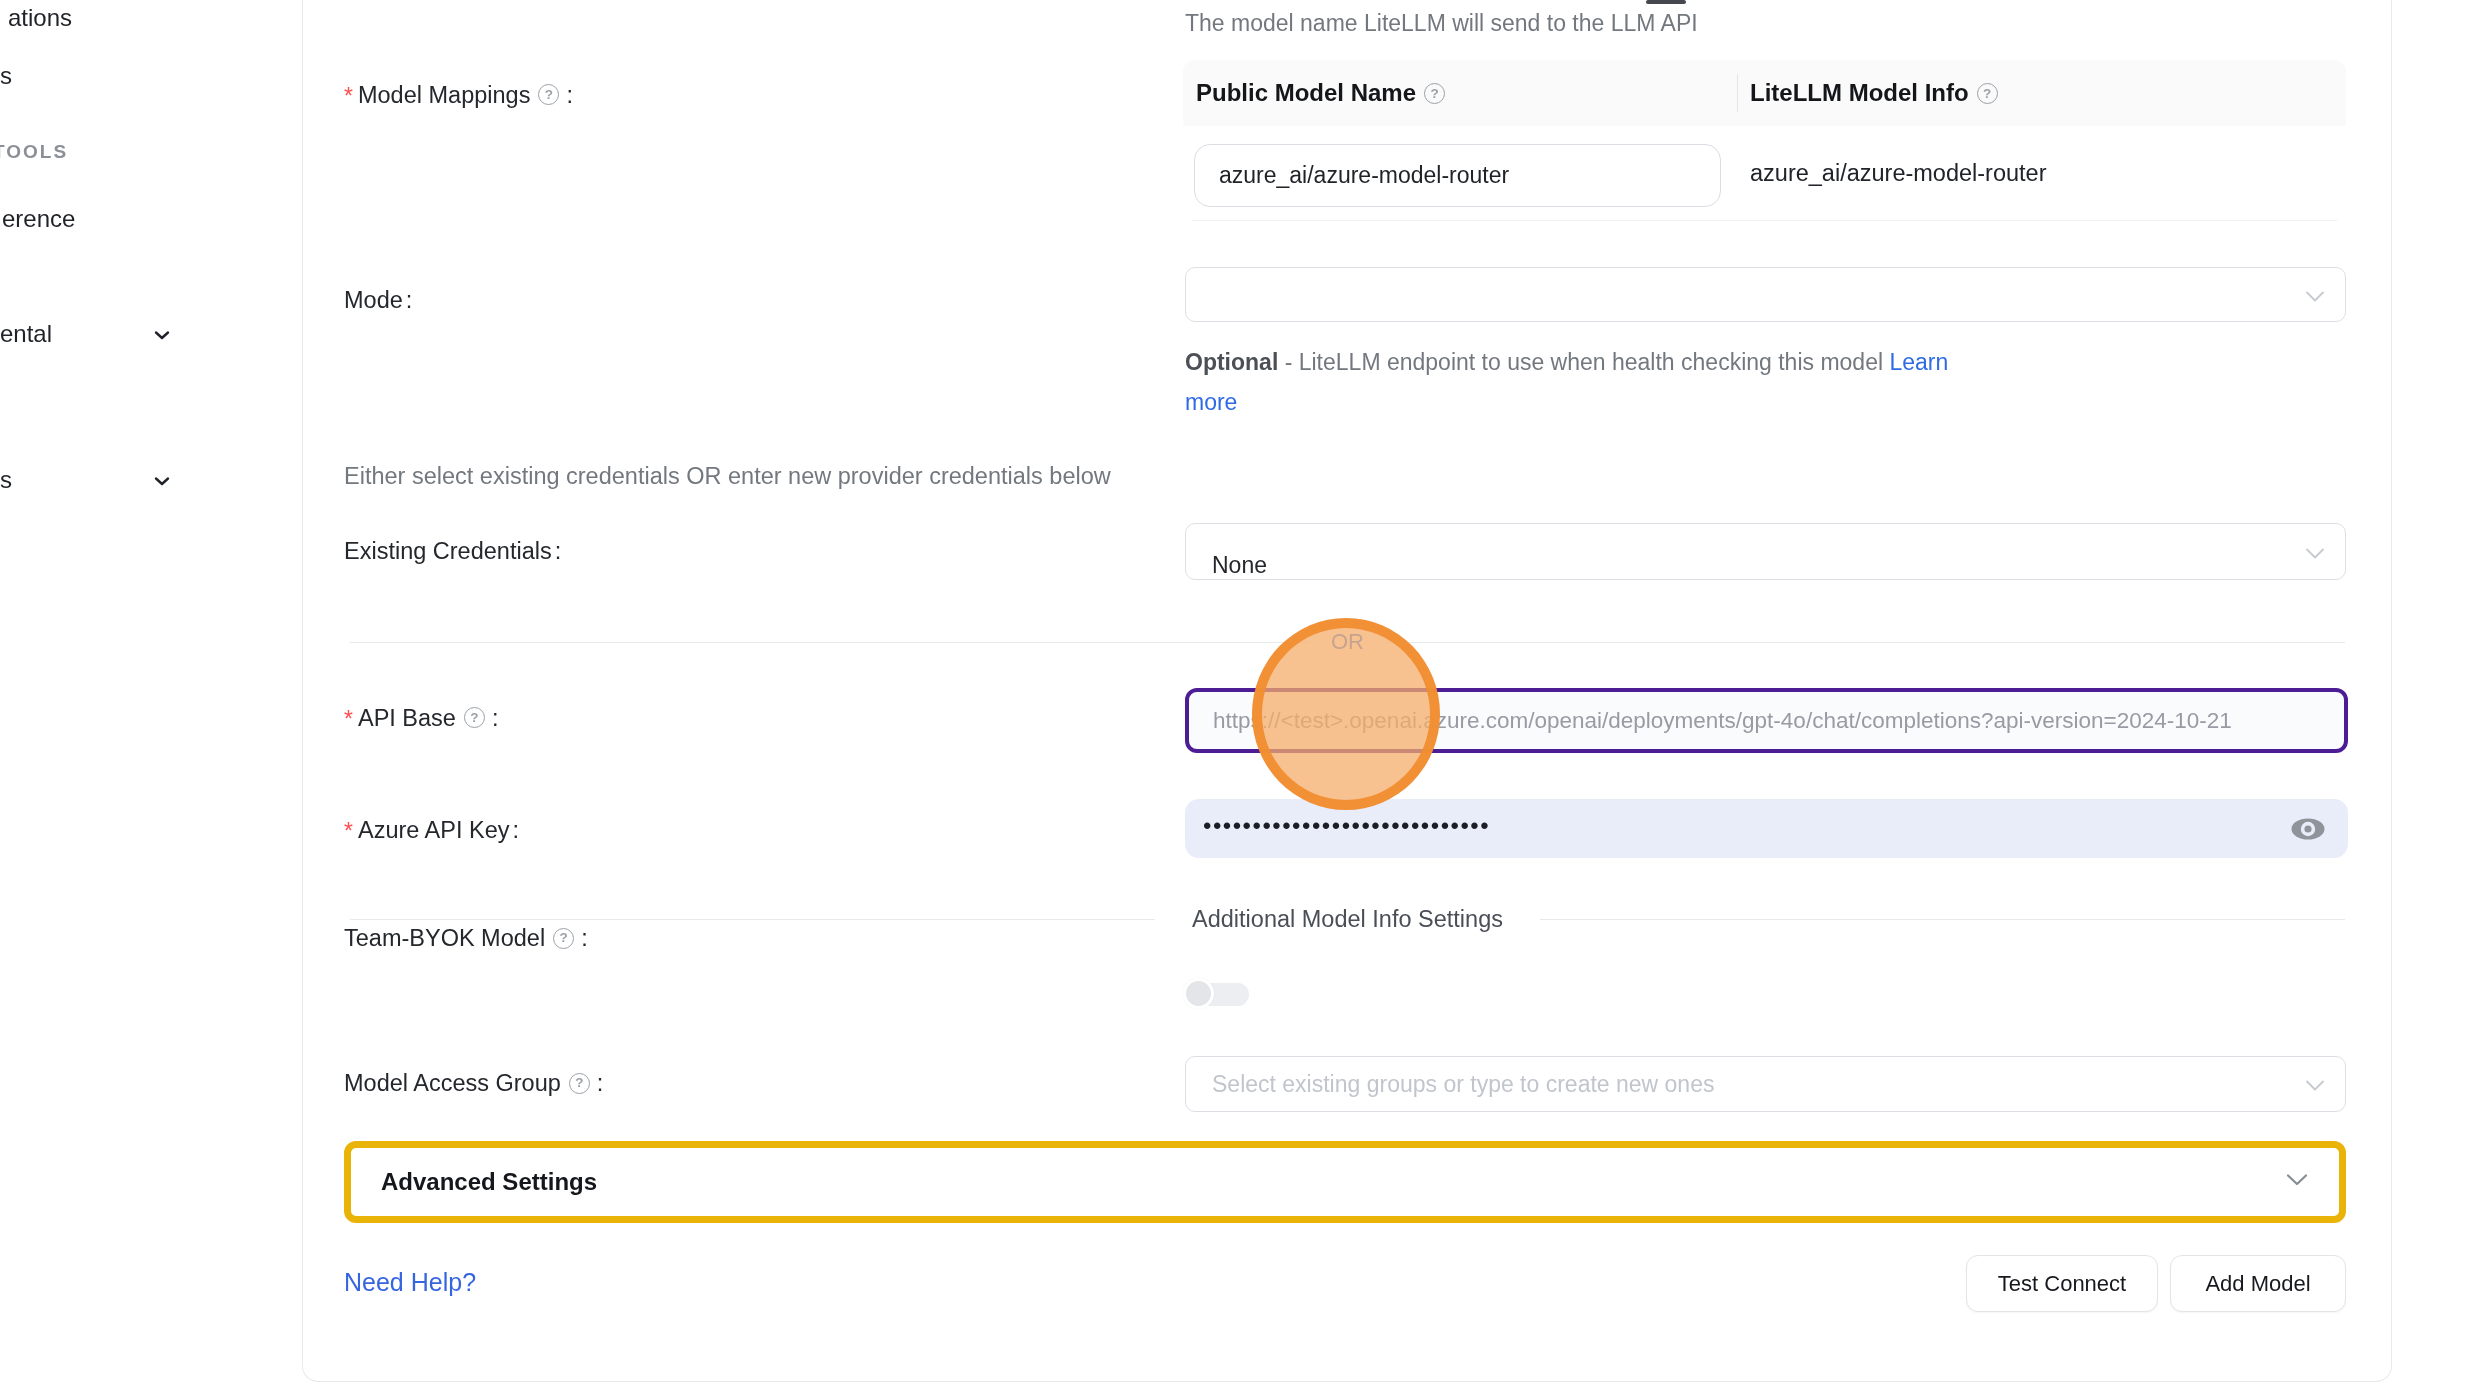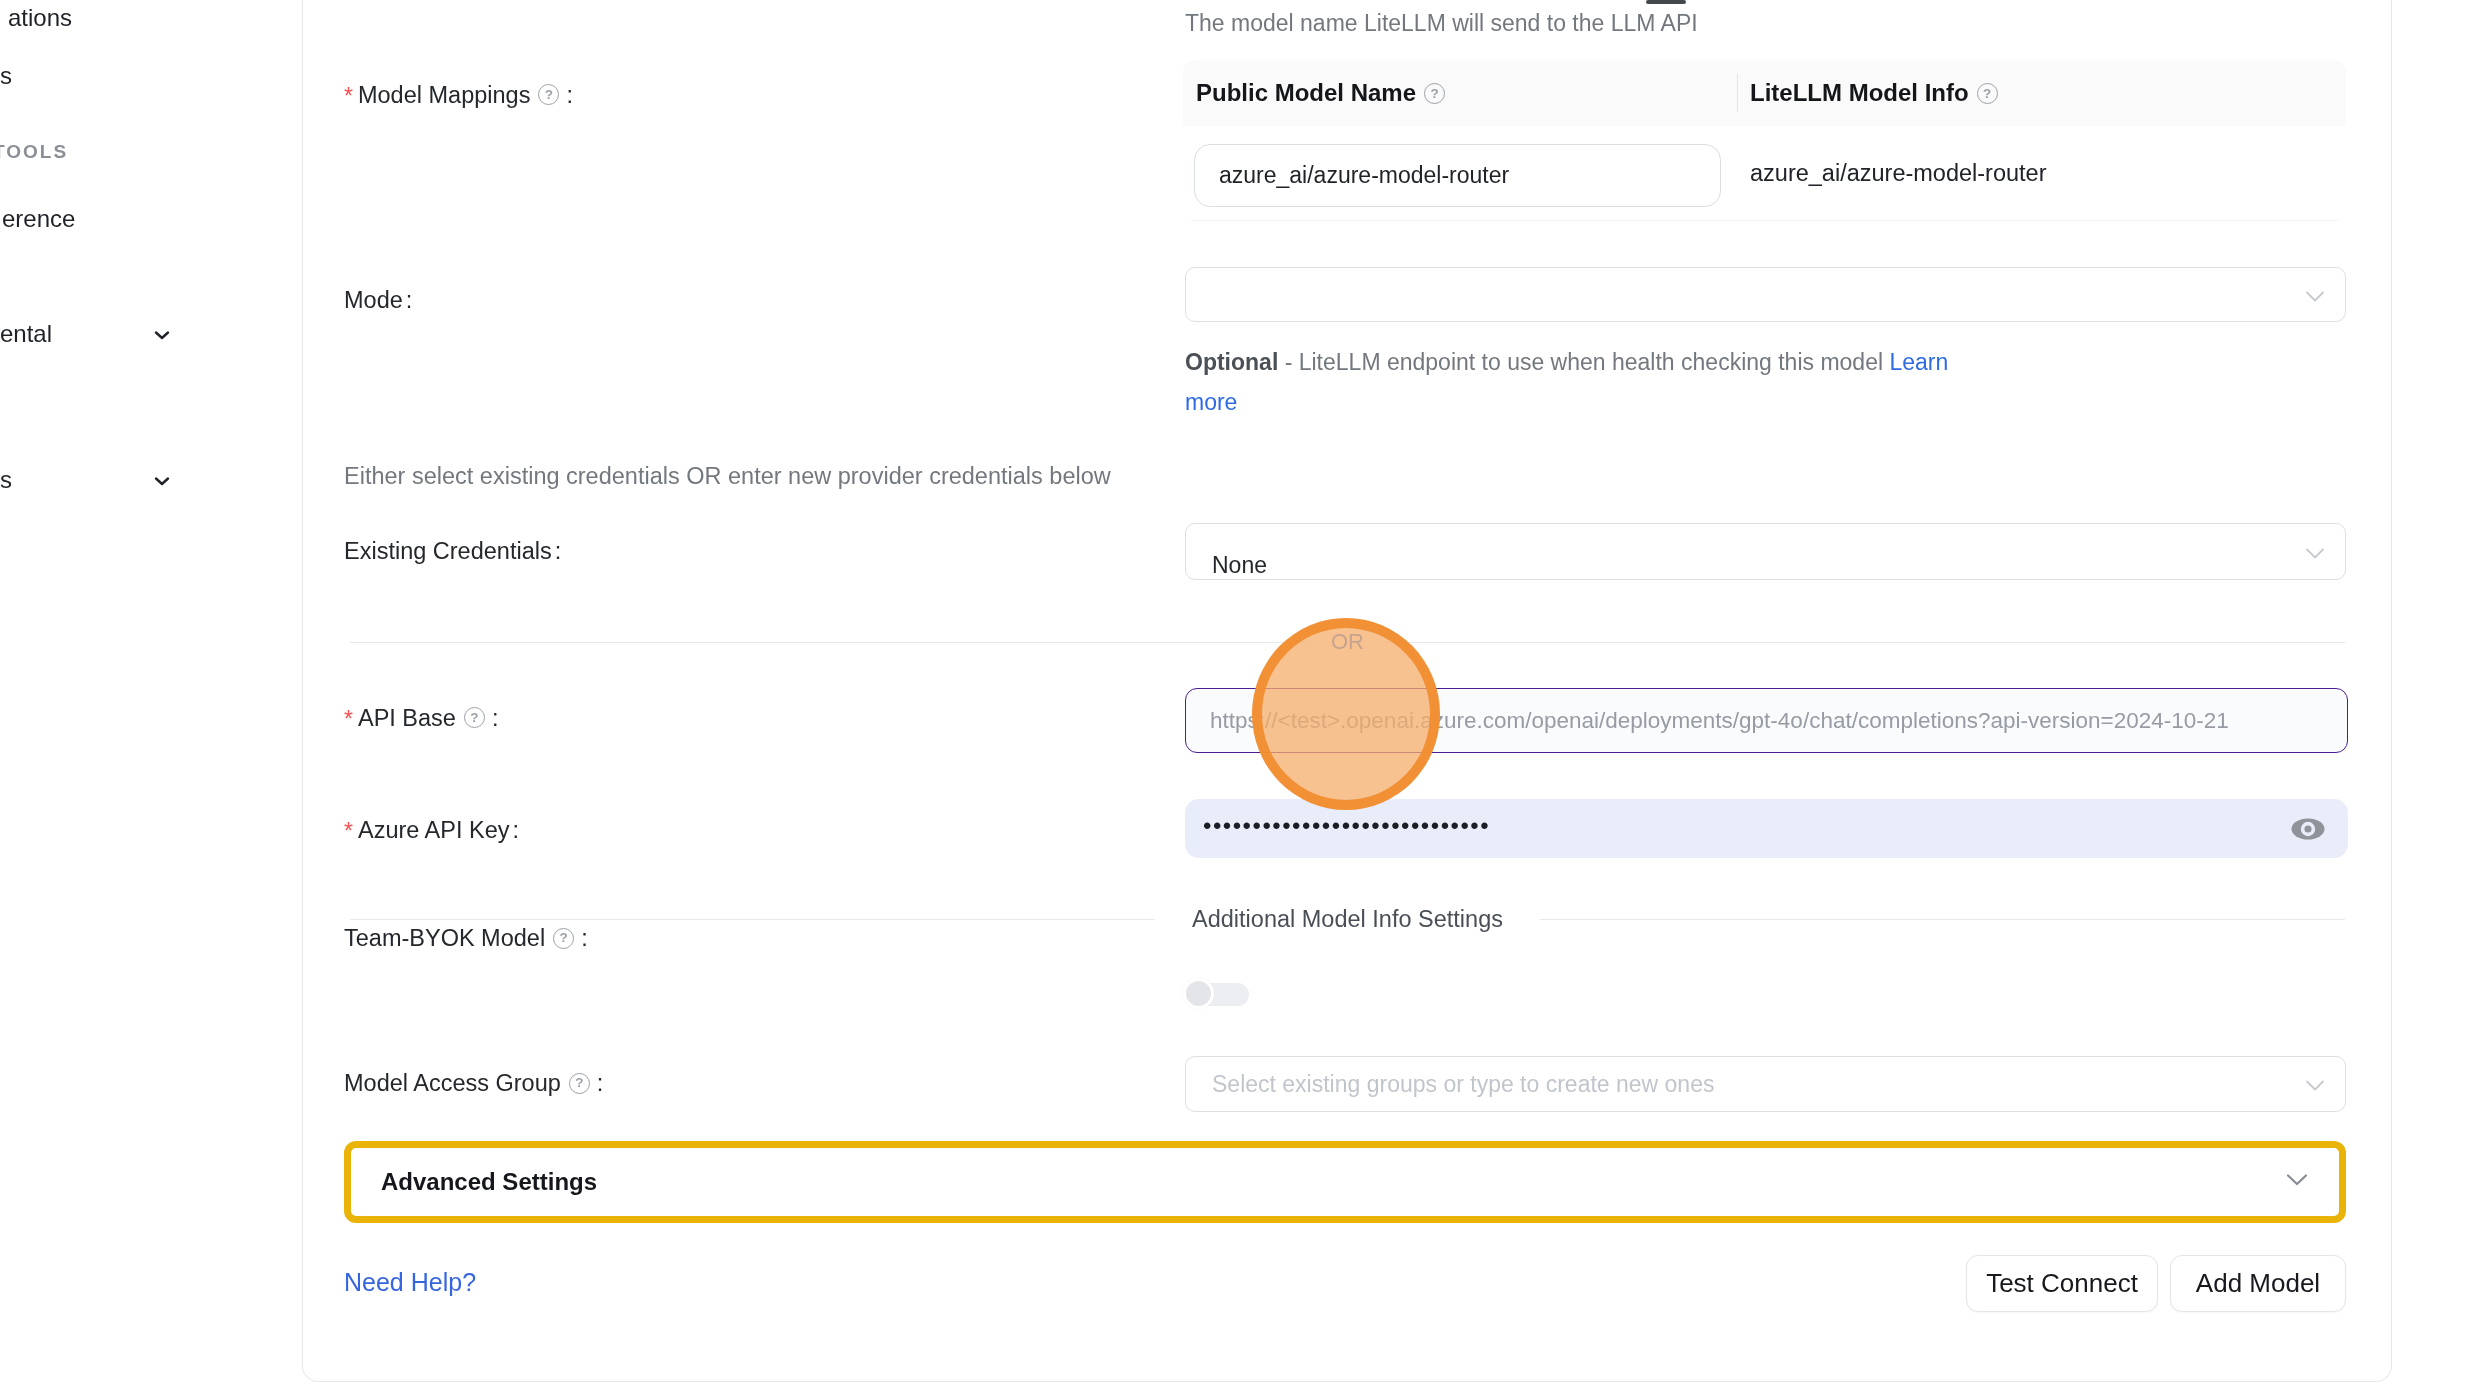--- a/index.html
+++ b/index.html
@@ -51,21 +51,21 @@
   #litellm-value { position:absolute; left:567px; top:0; height:94px; display:flex; align-items:center;
                    font-size:23.5px; color:#202329; }
 
   
   .tdivider { position:absolute; left:350px; width:1995px; height:30px; display:flex; align-items:center; }
   .tdivider .line { flex:1; height:1px; background:#e7e9ec; }
   .tdivider .txt { padding:0 22px; white-space:nowrap; }
 
   
   #api-base-input { position:absolute; left:1185px; top:688px; width:1163px; height:65px;
-                    background:#fafbfc; border:1px solid #4c1d95; border-radius:12px;
+                    background:#fafbfc; border:4px solid #4c1d95; border-radius:12px;
                     display:flex; align-items:center; padding:0 24px; font-size:22.5px; color:#979ba3;
                     white-space:nowrap; overflow:hidden; }
 
   
   #key-field { position:absolute; left:1185px; top:799px; width:1163px; height:59px;
                background:#e9edfa; border-radius:14px; display:flex; align-items:center; padding:0 60px 0 18px; }
   #key-dots { font-size:24px; letter-spacing:1.5px; color:#1b1e24; margin-top:-6px; }
   #eye-btn { position:absolute; right:22px; top:50%; transform:translateY(-50%); width:36px; height:30px;
              display:flex; align-items:center; justify-content:center; cursor:pointer; }
 
@@ -79,21 +79,21 @@
   #advanced-panel { position:absolute; left:344px; top:1141px; width:2002px; height:82px;
                     border:7px solid #eab308; border-radius:12px; background:#fff;
                     display:flex; align-items:center; padding:0 30px; cursor:pointer; }
   #advanced-title { font-size:24px; font-weight:700; color:#15171c; }
   #advanced-chev { margin-left:auto; }
 
   
   #need-help { position:absolute; left:344px; top:1268px; font-size:25px; color:#3566de;
                text-decoration:none; cursor:pointer; }
   .btn { position:absolute; top:1255px; height:57px; background:#fff; border:1px solid #e2e4e8;
-         border-radius:12px; font-size:26px; color:#17191e; display:flex; align-items:center;
+         border-radius:12px; font-size:22px; color:#17191e; display:flex; align-items:center;
          justify-content:center; cursor:pointer; box-shadow:0 1px 2px rgba(0,0,0,0.04);
          font-family:"Liberation Sans","DejaVu Sans",sans-serif; }
   #btn-test { left:1966px; width:192px; }
   #btn-add { left:2170px; width:176px; }
 
   
   #cursor-highlight { position:absolute; left:1252px; top:618px; width:188px; height:192px;
                       border-radius:50%; background:rgba(246,174,107,0.75);
                       border:10px solid rgba(240,141,47,0.95); z-index:30; pointer-events:none; }
 

